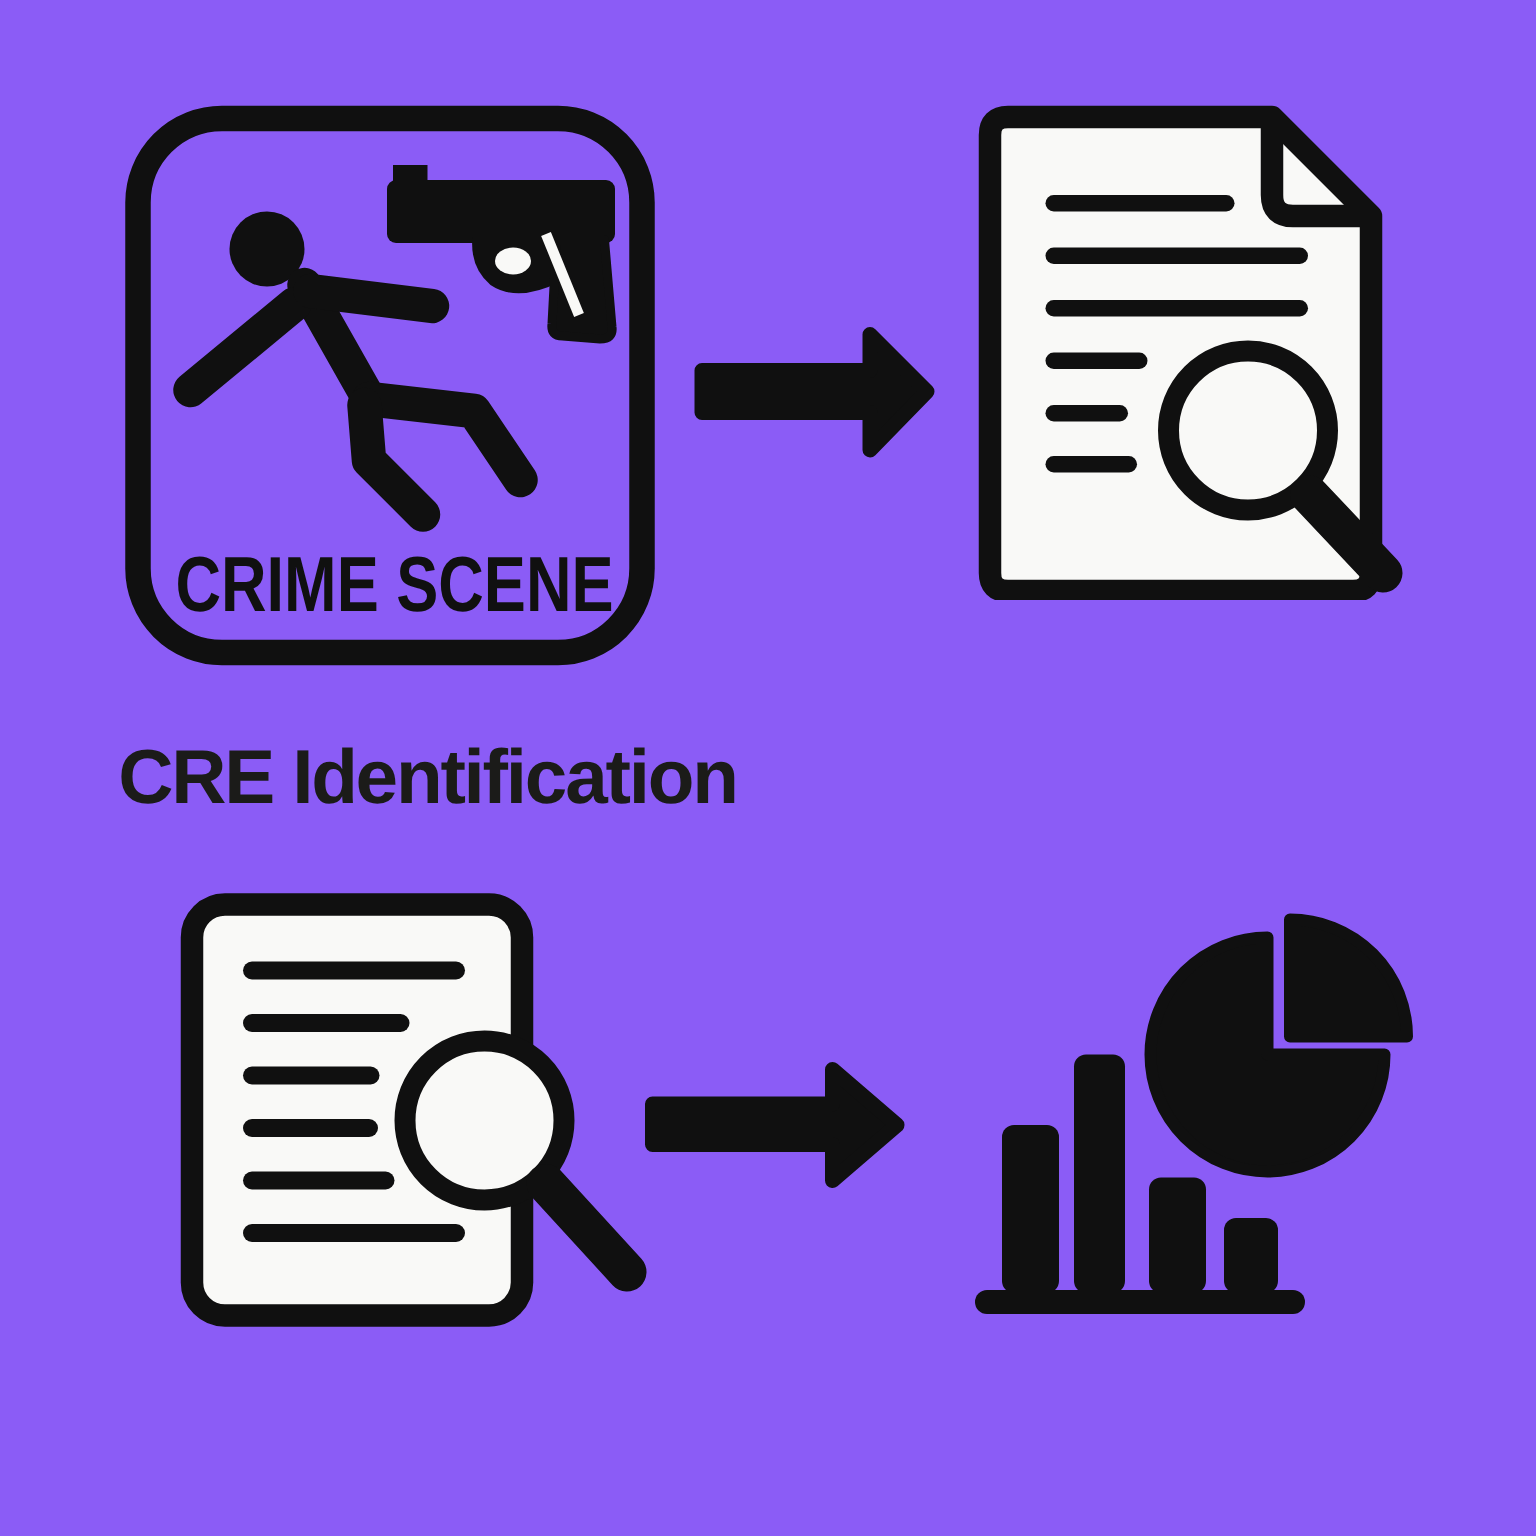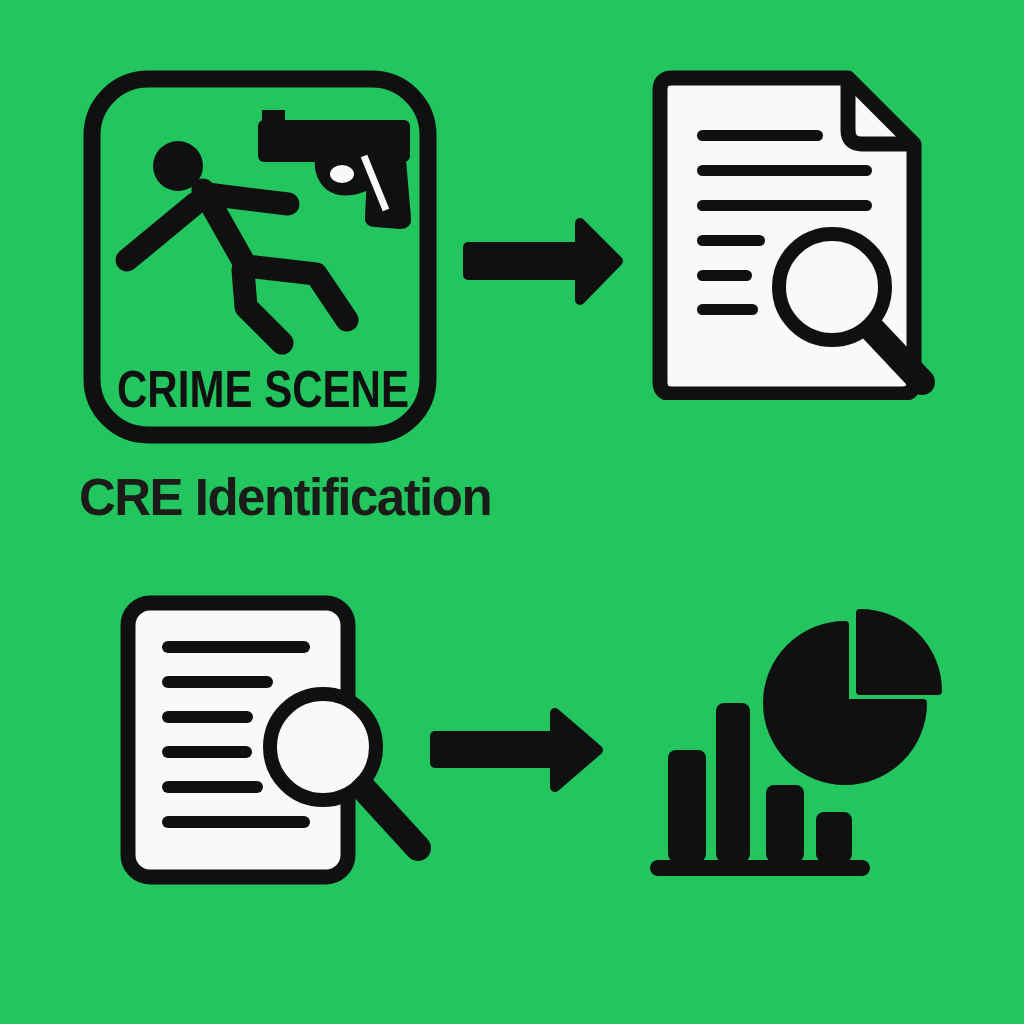--- a/index.html
+++ b/index.html
@@ -1,31 +1,32 @@
 <!DOCTYPE html>
 <html><head>
 <meta charset="utf-8">
 <style>
   html,body{margin:0;padding:0;}
   .stage{
     position:relative;
     width:1024px;height:1024px;
-    background:#22c55e;
+    background:#8b5cf6;
     overflow:hidden;
     font-family:"Liberation Sans","DejaVu Sans",sans-serif;
   }
   .abs{position:absolute;}
   .step-label{
     position:absolute;
     text-align:center;
     font-weight:700;
     font-size:51px;
     letter-spacing:-1.5px;
     color:#1b1b19;
     white-space:nowrap;
+    margin-top:20px;
   }
   svg{display:block;}
   .ink-fill{fill:#101010;}
   .ink-stroke{stroke:#101010;fill:none;}
   .bg-fill{fill:#f9f9f7;}
 </style>
 </head>
 <body>
 
 <div class="stage">

